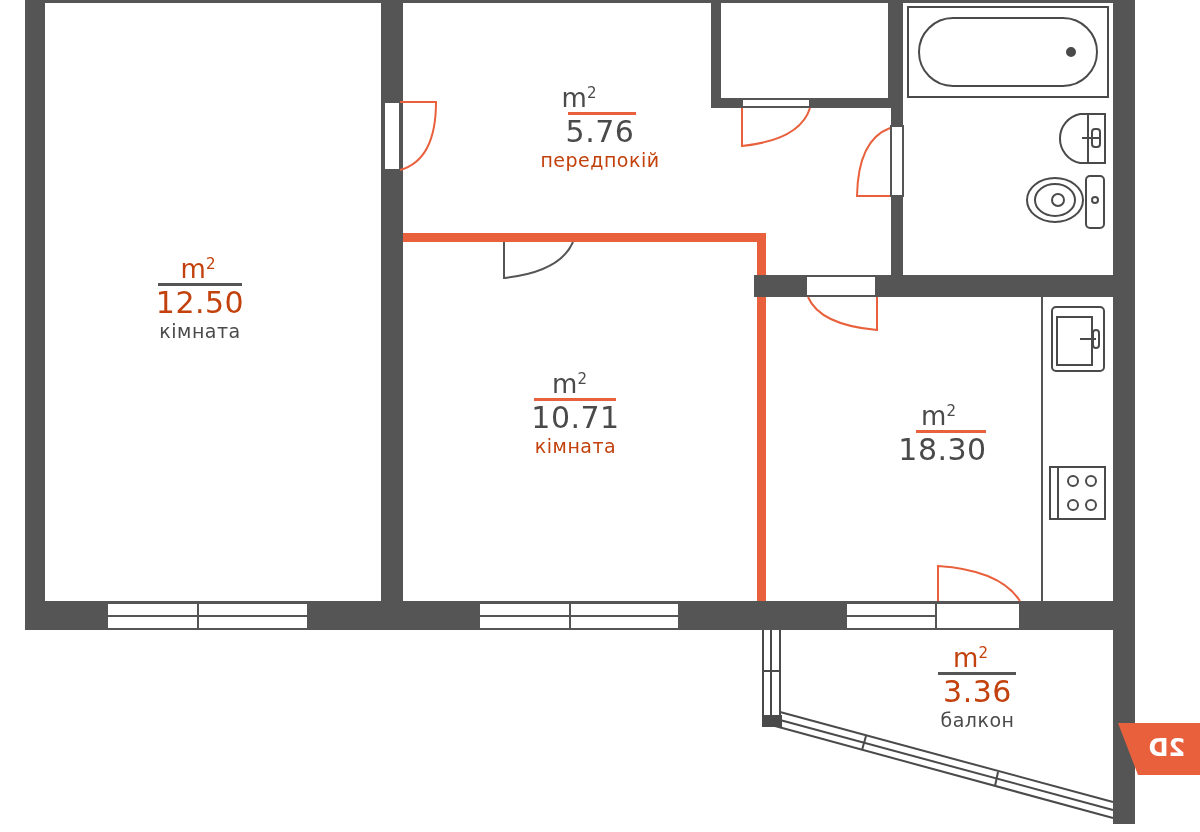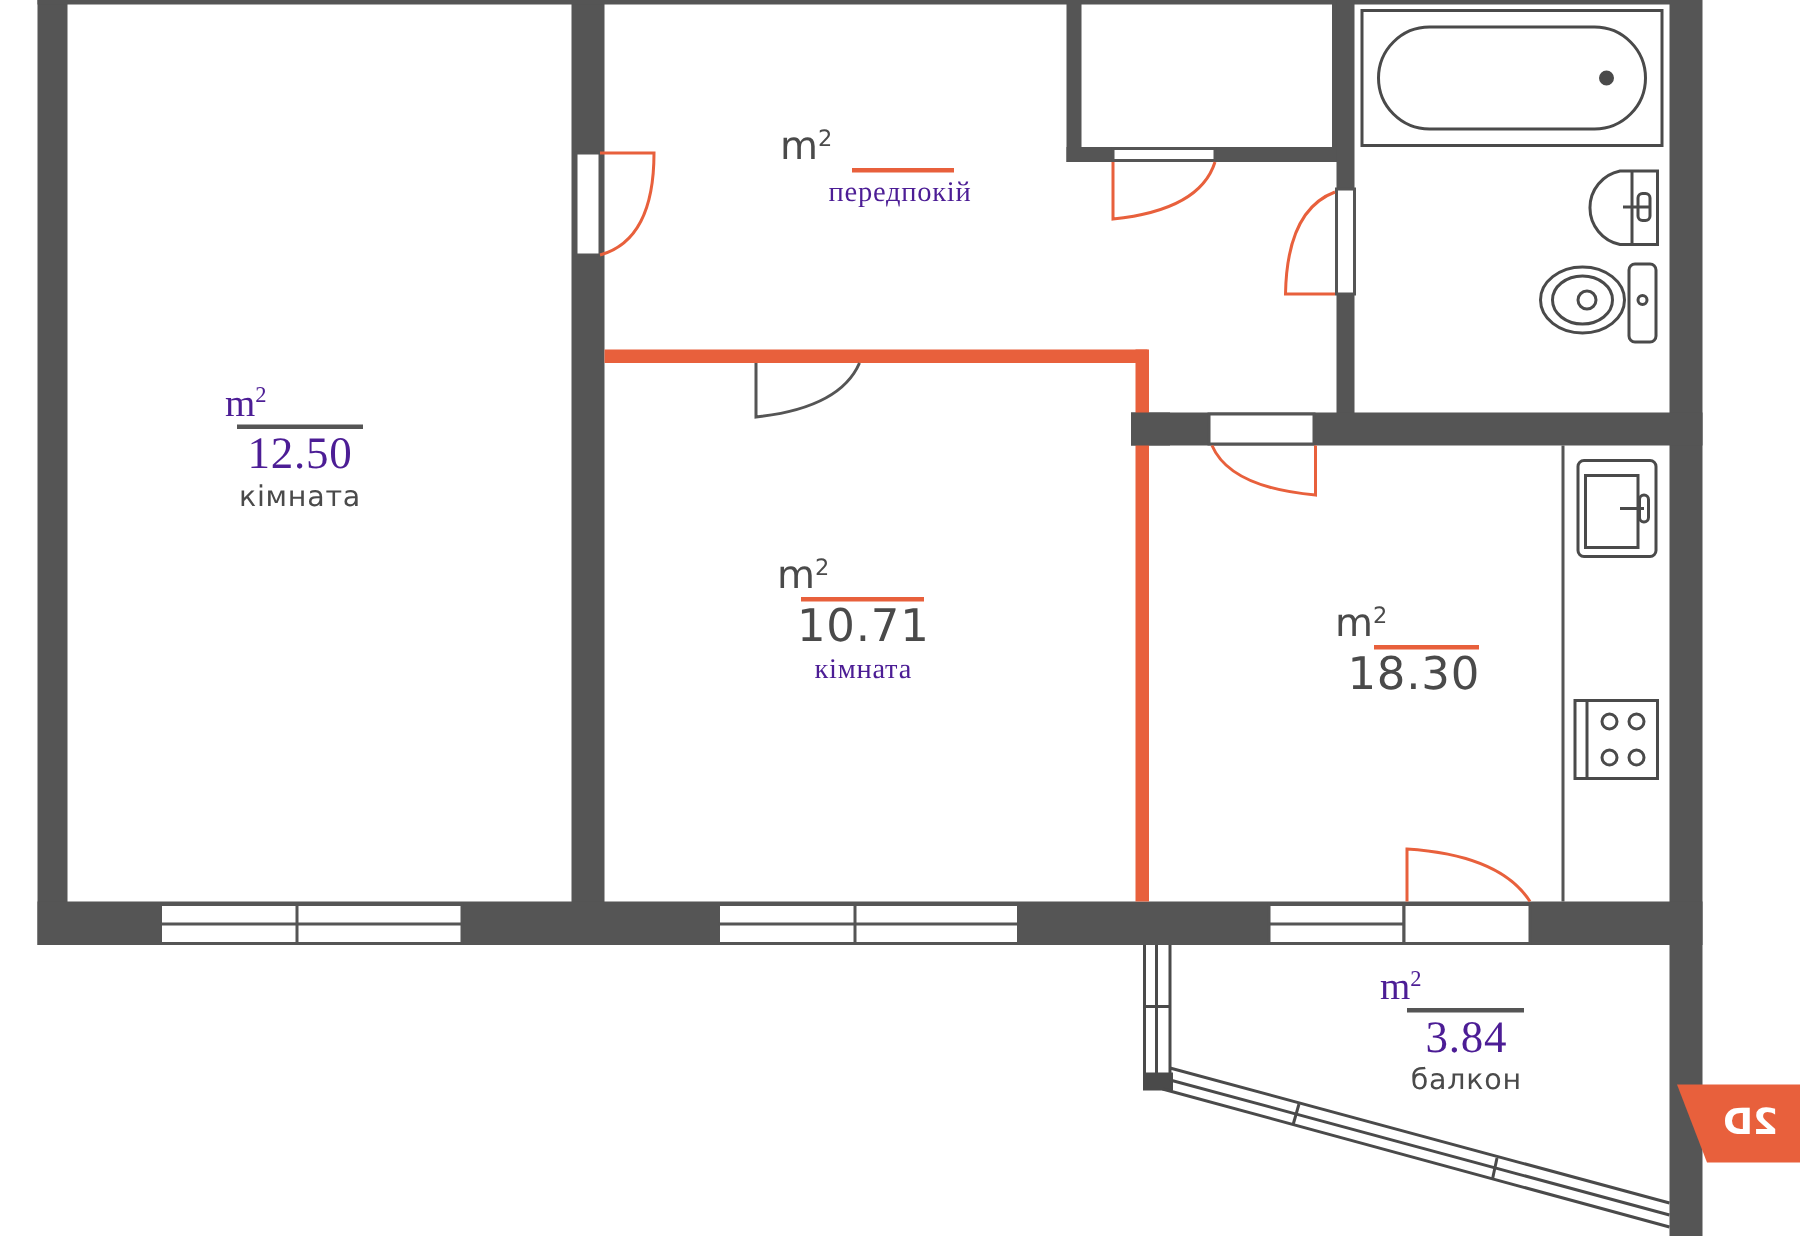--- a/index.html
+++ b/index.html
@@ -1,24 +1,24 @@
 <!DOCTYPE html>
 <html><head>
   <meta charset="utf-8">
   <style>
     html, body { margin: 0; padding: 0; background: #ffffff; }
     body { width: 1200px; height: 832px; overflow: hidden; position: relative; font-family: "DejaVu Sans", sans-serif; }
     #plan { position: absolute; left: 0; top: 0; }
     .lbl { position: absolute; text-align: center; line-height: 1; }
-    .unit { font-size: 26px; color: #4a4a4a; display: block; text-align: left; padding-right: 4px; }
+    .unit { font-size: 26px; color: #4a4a4a; display: block; text-align: center; padding-right: 4px; }
     .unit sup { font-size: 15px; vertical-align: 9px; }
     .rule { height: 3px; background: #555; margin: 1px 0 2px 0; }
     .area { font-size: 30px; letter-spacing: 0.5px; display: block; }
     .name { font-size: 19px; display: block; margin-top: 4px; letter-spacing: 0.5px; }
-    .orange { color: #4c1d95; font-family: Liberation Serif, serif; }
+    .orange { color: #c2410c; }
     .gray { color: #4a4a4a; }
     .rule.orange-bg { background: #e8603c; }
     .badge-text { position: absolute; left: 1142px; top: 734px; width: 50px; font-size: 24px; color: #fff; transform: scaleX(-1); text-align: center; font-weight: bold; }
   </style>
 </head>
 <body>
 
 <svg id="plan" width="1200" height="832" viewBox="0 0 1200 832" xmlns="http://www.w3.org/2000/svg">
   <g fill="#555555">
 
@@ -131,36 +131,37 @@
 <div class="lbl" style="left:150px; top:256px; width:100px;">
   <span class="unit orange"><span>m</span><sup>2</sup></span>
   <div class="rule" style="width:84px; margin-left:8px;"></div>
   <span class="area orange">12.50</span>
   <span class="name gray">кімната</span>
 </div>
 
 <div class="lbl" style="left:520px; top:85px; width:160px;">
   <span class="unit gray" style="padding-right:42px;"><span>m</span><sup>2</sup></span>
   <div class="rule orange-bg" style="width:68px; margin-left:48px;"></div>
+  <span class="area gray">5.76</span>
   <span class="name orange">передпокій</span>
 </div>
 
 <div class="lbl" style="left:518px; top:371px; width:115px;">
   <span class="unit gray" style="padding-right:12px;"><span>m</span><sup>2</sup></span>
   <div class="rule orange-bg" style="width:82px; margin-left:16px;"></div>
   <span class="area gray">10.71</span>
   <span class="name orange">кімната</span>
 </div>
 
 <div class="lbl" style="left:890px; top:403px; width:105px;">
   <span class="unit gray" style="padding-right:8px;"><span>m</span><sup>2</sup></span>
   <div class="rule orange-bg" style="width:70px; margin-left:26px;"></div>
   <span class="area gray">18.30</span>
 </div>
 
 <div class="lbl" style="left:920px; top:645px; width:115px;">
   <span class="unit orange" style="padding-right:14px;"><span>m</span><sup>2</sup></span>
   <div class="rule" style="width:78px; margin-left:18px;"></div>
-  <span class="area orange">3.84</span>
+  <span class="area orange">3.36</span>
   <span class="name gray">балкон</span>
 </div>
 
 <div class="badge-text">2D</div>
 
 </body></html>

